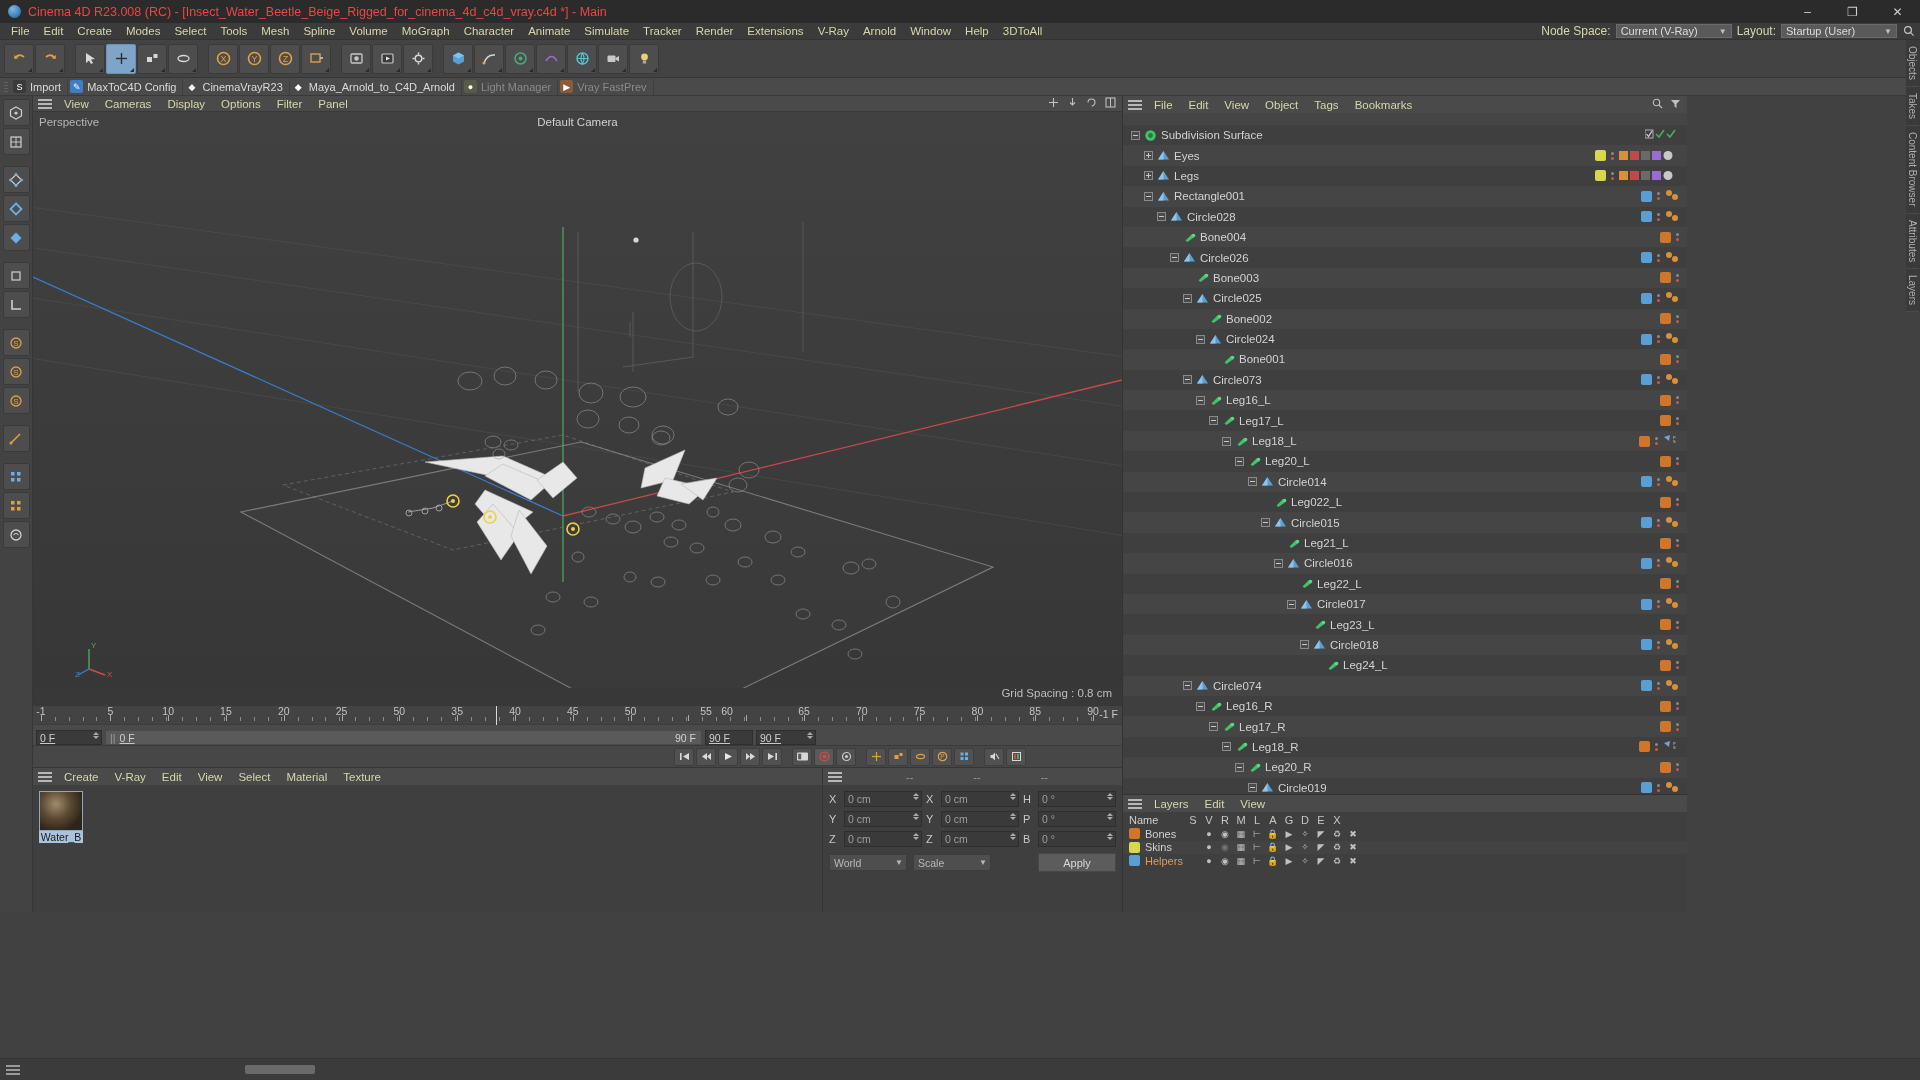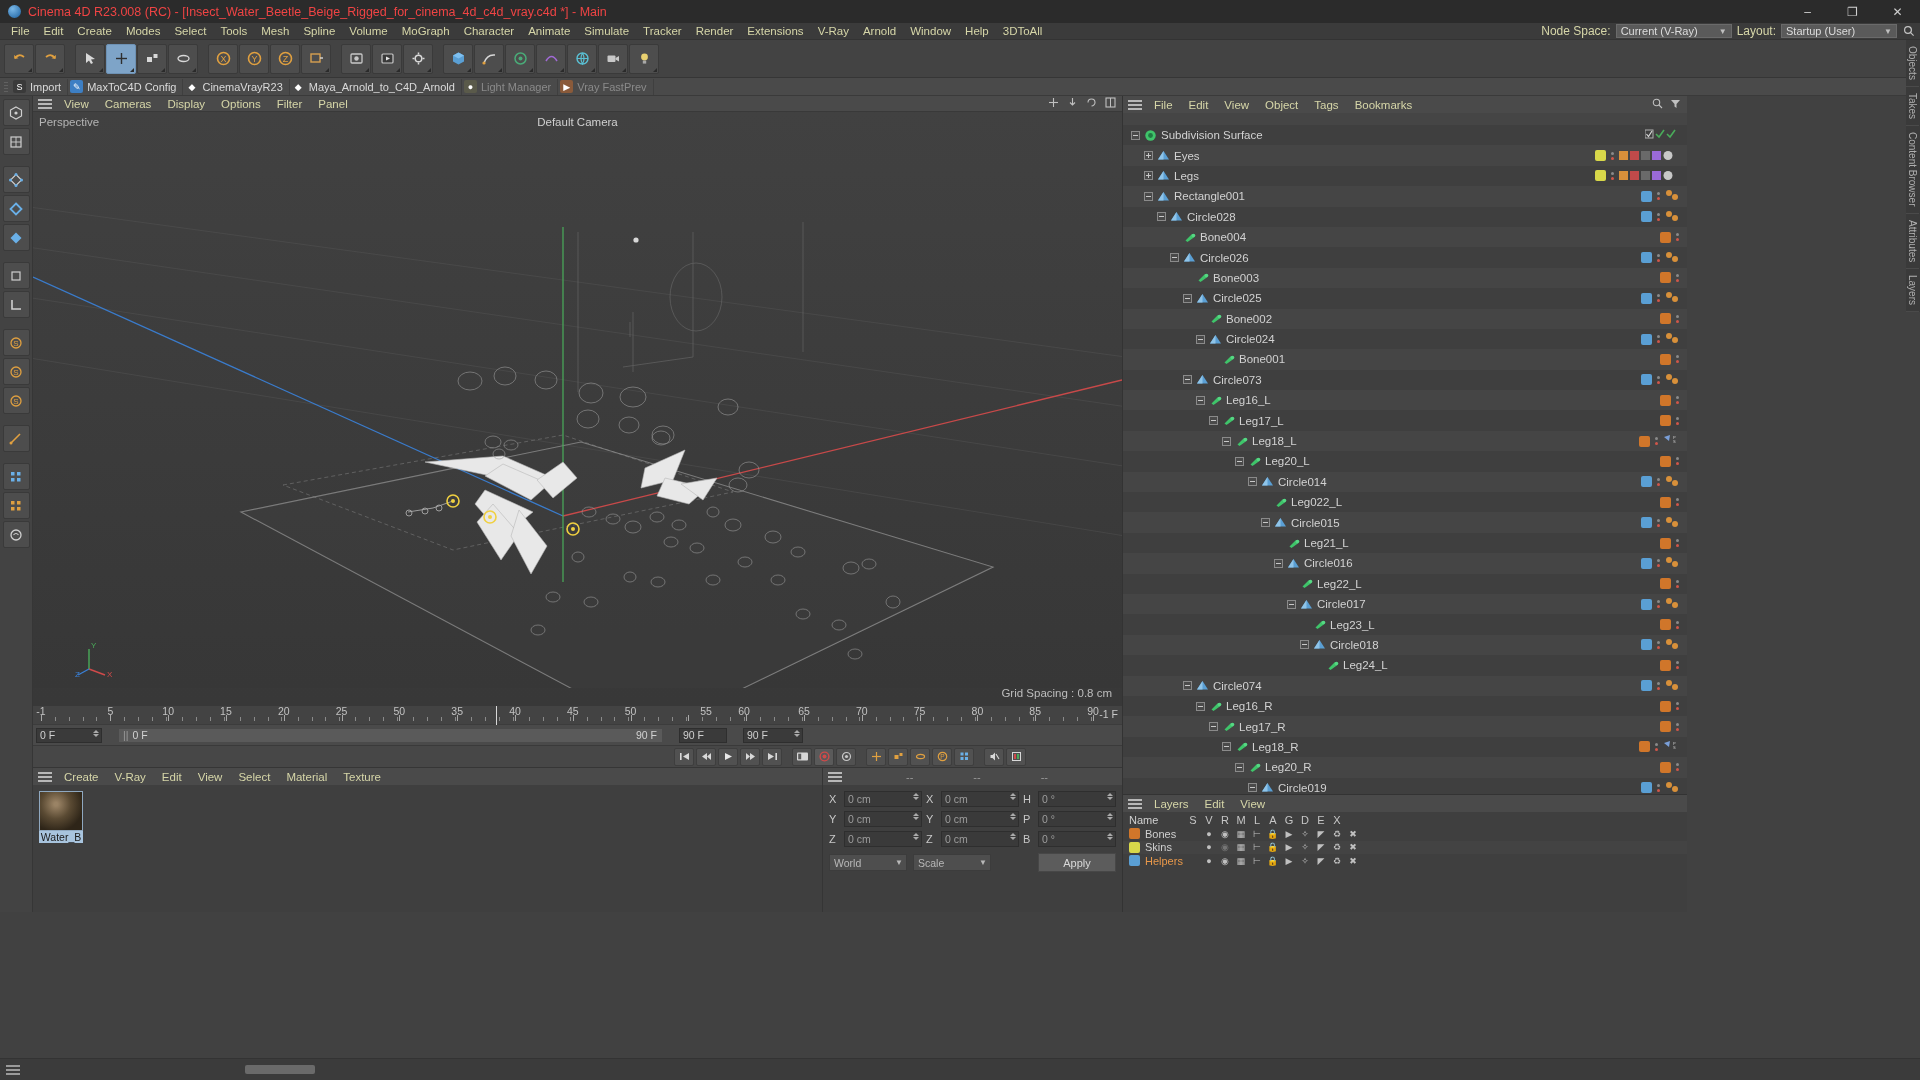--- a/index.html
+++ b/index.html
@@ -75,21 +75,21 @@
   .vp-axis { position:absolute; left:42px; bottom:26px; width:44px; height:40px; }
 
   
   .timeline-ruler { height:19px; background:#434343; position:relative; border-top:1px solid #383838; }
   .tl-tick { position:absolute; top:11px; width:1px; height:4px; background:#8a8a8a; }
   .tl-tick.major { top:9px; height:6px; background:#a8a8a8; }
   .tl-num { position:absolute; top:-1px; font-size:10.5px; color:#c2c2c2; transform:translateX(-50%); }
   .tl-playhead { position:absolute; top:0; width:1px; height:19px; background:#d8d8d8; }
   .tl-endbox { position:absolute; right:4px; top:2px; font-size:10.5px; color:#c8c8c8; }
 
-  .timeline-bar { height:21px; background:#4a4a4a; display:flex; align-items:center; padding:0 3px; gap:16px; border-top:1px solid #3c3c3c; }
+  .timeline-bar { height:21px; background:#4a4a4a; display:flex; align-items:flex-end; padding:0 3px; gap:3px; border-top:1px solid #3c3c3c;text-decoration:underline; }
   .numfield { height:15px; background:#3a3a3a; border:1px solid #2e2e2e; font-size:10.5px; color:#cfcfcf;
               display:flex; align-items:center; padding:0 3px; position:relative; }
   .spin { position:absolute; right:2px; top:1px; display:flex; flex-direction:column; gap:1px; }
   .spin i { display:block; width:0; height:0; border-left:3px solid transparent; border-right:3px solid transparent; }
   .spin i.up { border-bottom:3px solid #aaa; }
   .spin i.dn { border-top:3px solid #aaa; }
   .tl-track { flex:1; height:15px; background:#5a5a5a; border:1px solid #4a4a4a; position:relative;
               font-size:10.5px; color:#d2d2d2; display:flex; align-items:center; padding:0 4px; }
   .tl-track .right { position:absolute; right:5px; }
 
@@ -738,21 +738,21 @@
             <div class="tl-tick" style="left: 611.455px;"></div>
             <div class="tl-tick" style="left: 625.327px;"></div>
             <div class="tl-tick" style="left: 639.2px;"></div>
             <div class="tl-tick" style="left: 653.073px;"></div>
             <div class="tl-num" style="left: 633px; margin-left: 40px;">55</div>
             <div class="tl-tick major" style="left: 655.385px;"></div>
             <div class="tl-tick" style="left: 669.257px;"></div>
             <div class="tl-tick" style="left: 683.13px;"></div>
             <div class="tl-tick" style="left: 697.002px;"></div>
             <div class="tl-tick" style="left: 710.875px;"></div>
-            <div class="tl-num" style="left: 711px;">60</div>
+            <div class="tl-num" style="left: 694px;">60</div>
             <div class="tl-tick major" style="left: 713.187px;"></div>
             <div class="tl-tick" style="left: 727.059px;"></div>
             <div class="tl-tick" style="left: 740.932px;"></div>
             <div class="tl-tick" style="left: 754.804px;"></div>
             <div class="tl-tick" style="left: 768.677px;"></div>
             <div class="tl-num" style="left: 770.989px;">65</div>
             <div class="tl-tick major" style="left: 770.989px;"></div>
             <div class="tl-tick" style="left: 784.862px;"></div>
             <div class="tl-tick" style="left: 798.734px;"></div>
             <div class="tl-tick" style="left: 812.607px;"></div>

